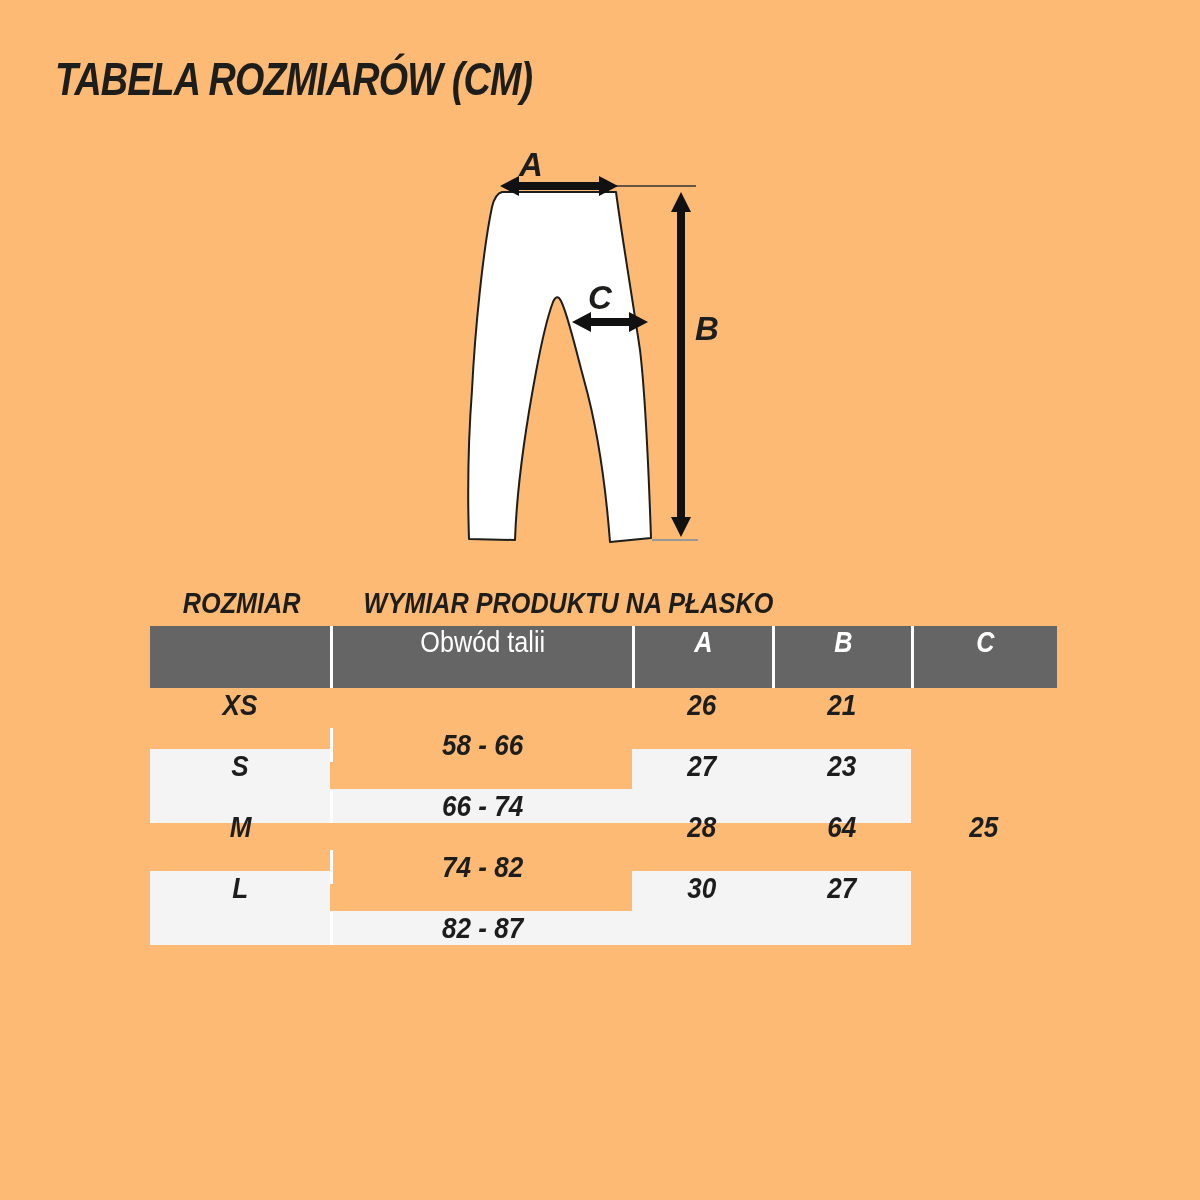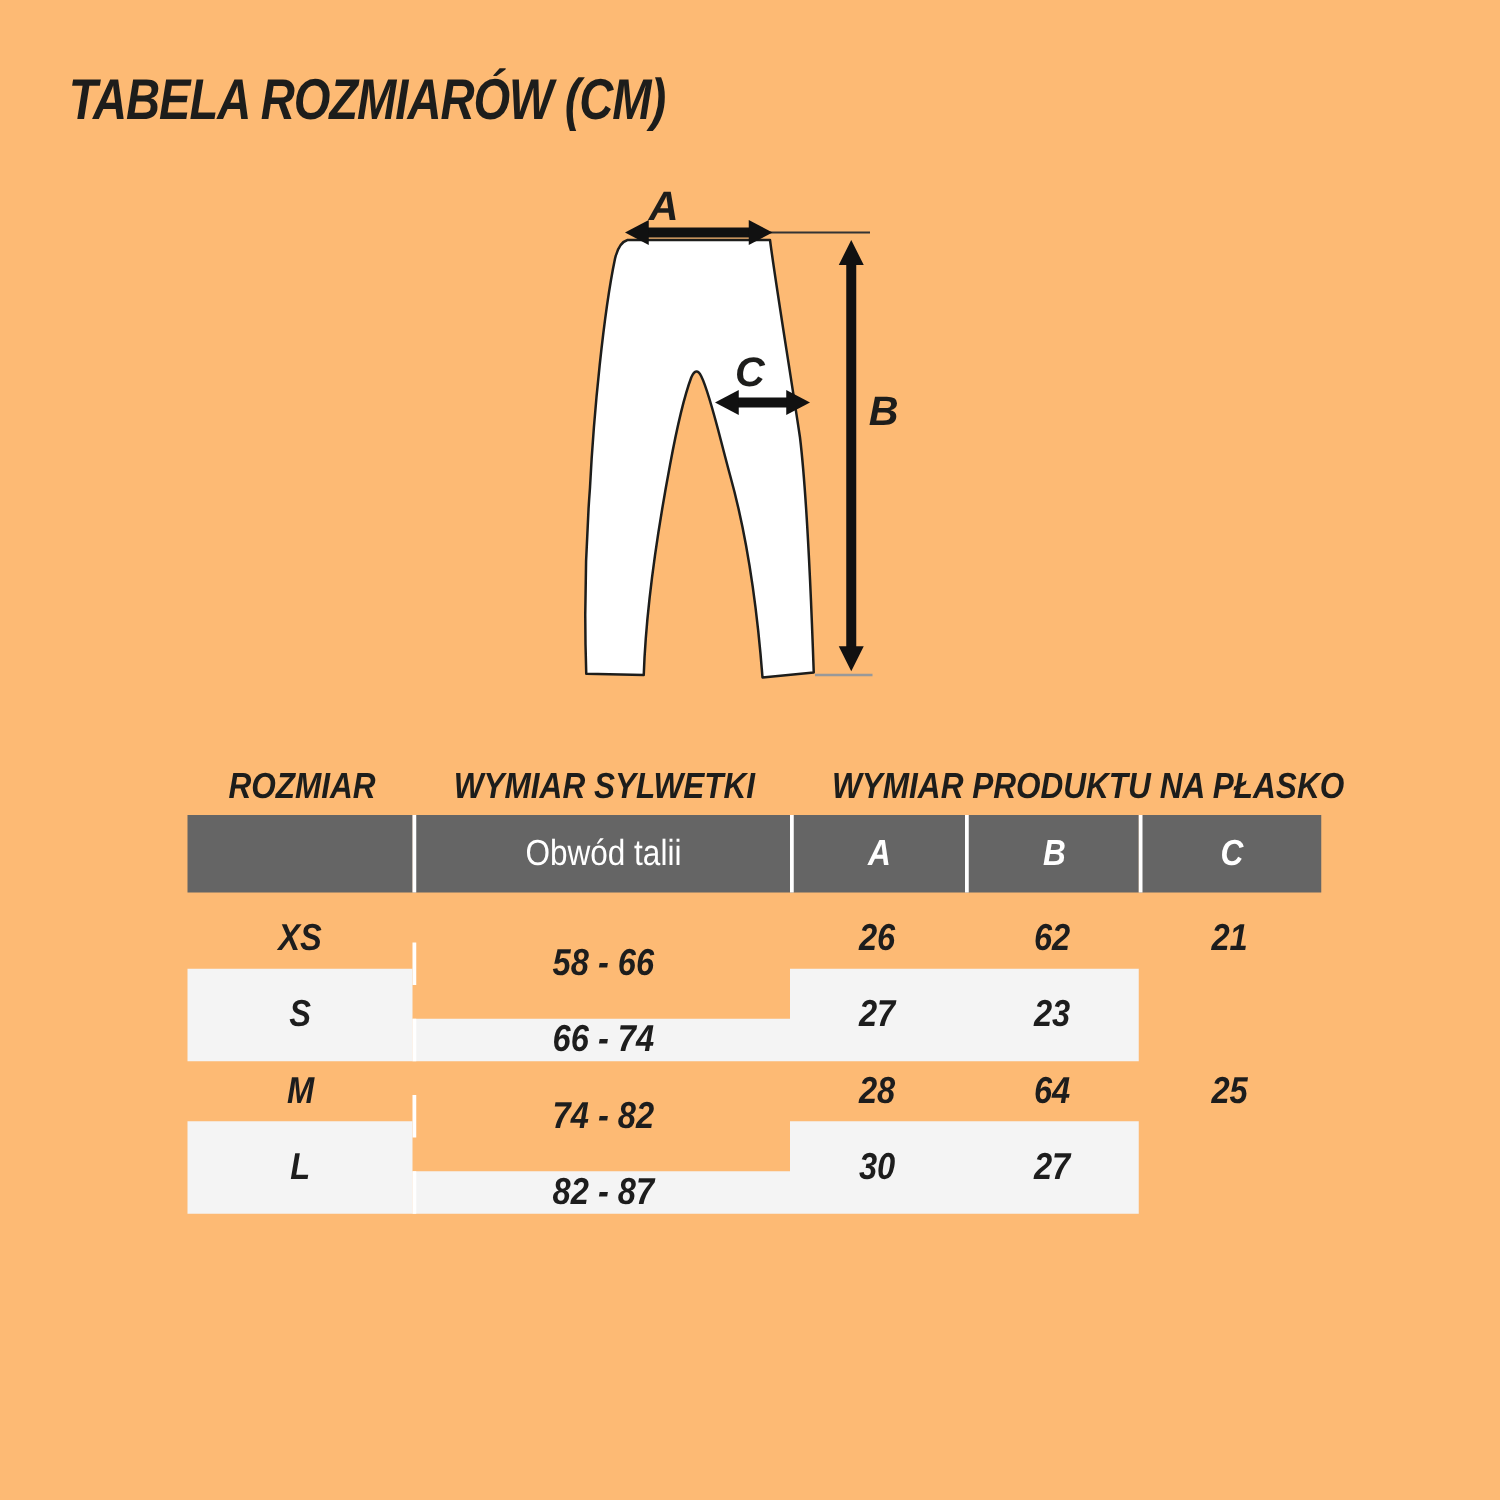--- a/index.html
+++ b/index.html
@@ -11,30 +11,30 @@
   .title{
     position:absolute;left:55px;top:52px;margin:0;
     font-size:46px;font-weight:bold;font-style:italic;letter-spacing:-1px;
     transform:scaleX(0.82);transform-origin:left center;white-space:nowrap;color:#1d1d1b;
   }
   
   .diagram{position:absolute;left:400px;top:115px;width:340px;height:480px;}
   .diagram svg{display:block;width:100%;height:100%;}
   .dim-label{font-family:"Liberation Sans",sans-serif;font-size:33px;font-weight:bold;font-style:italic;fill:#1d1d1b;}
   
-  .size-table{position:absolute;left:150px;top:606px;width:907px;}
+  .size-table{position:absolute;left:150px;top:580px;width:907px;}
   .group-headers{
     display:grid;grid-template-columns:183px 302px 422px;height:46px;align-items:center;
   }
   .gh{
     text-align:center;font-size:29px;font-weight:bold;font-style:italic;color:#1d1d1b;white-space:nowrap;
   }
   .cnd{display:inline-block;transform:scaleX(0.87);transform-origin:center;white-space:nowrap;}
   .trow{display:grid;grid-template-columns:180px 302px 140px 139px 146px;}
-  .trow .cell{display:flex;align-items:center;justify-content:center;}
+  .trow .cell{display:flex;justify-content:center;}
   .subheader{height:62px;}
   .subheader .cell{background:#656565;color:#ffffff;}
   .subheader .cell + .cell{border-left:3px solid #ffffff;}
   .subheader .waist-label{font-size:29px;font-weight:400;font-style:normal;}
   .subheader .abc-label{font-size:29px;font-weight:bold;font-style:italic;}
   .data-row{height:61px;font-size:30px;font-weight:bold;font-style:italic;color:#1d1d1d;}
   .data-row .cell:nth-child(2){border-left:3px solid #ffffff;margin-top:40px;}
   .data-row.striped .cell{background:#f4f4f4;}
 </style>
 </head>
@@ -85,21 +85,20 @@
       <text class="dim-label" x="531" y="176" text-anchor="middle">A</text>
       <text class="dim-label" x="600" y="309" text-anchor="middle">C</text>
       <text class="dim-label" x="695" y="340" text-anchor="start">B</text>
     </svg>
   </div>
 
   <div class="size-table">
 
     <div class="group-headers">
       <div class="gh"><span class="cnd">ROZMIAR</span></div>
-      <div class="gh"><span class="cnd">WYMIAR SYLWETKI</span></div>
       <div class="gh"><span class="cnd">WYMIAR PRODUKTU NA PŁASKO</span></div>
     </div>
 
     <div class="trow subheader">
       <div class="cell">
           <span class="cnd"></span>
         </div>
       <div class="cell waist-label">
           <span class="cnd">Obwód talii</span>
         </div>
@@ -116,23 +115,20 @@
 
     <div class="trow data-row">
       <div class="cell">
           <span class="cnd">XS</span>
         </div>
       <div class="cell">
           <span class="cnd">58 - 66</span>
         </div>
       <div class="cell">
           <span class="cnd">26</span>
-        </div>
-      <div class="cell">
-          <span class="cnd">62</span>
         </div>
       <div class="cell">
           <span class="cnd">21</span>
         </div>
     </div>
 
     <div class="trow data-row striped">
       <div class="cell">
           <span class="cnd">S</span>
         </div>

